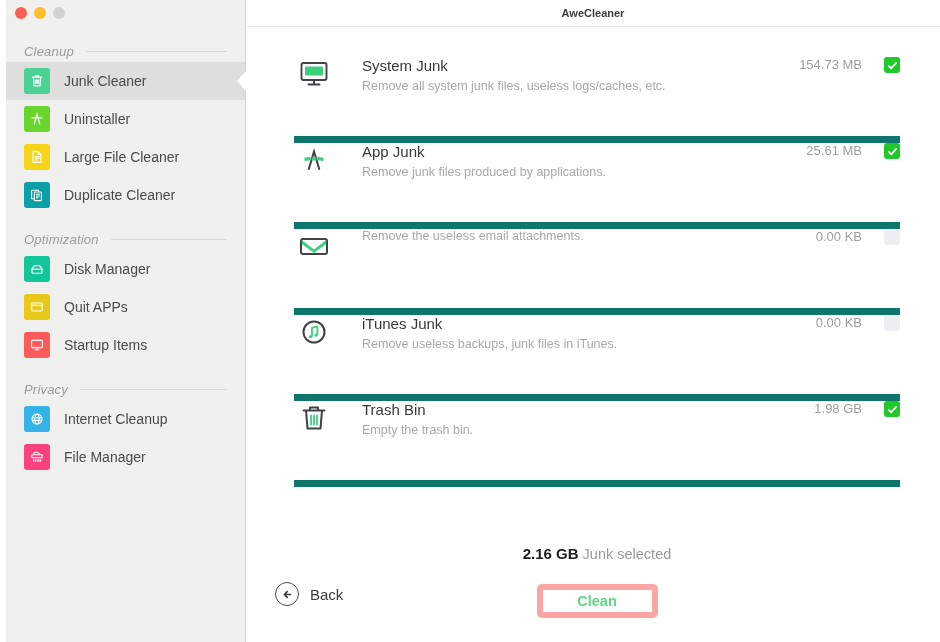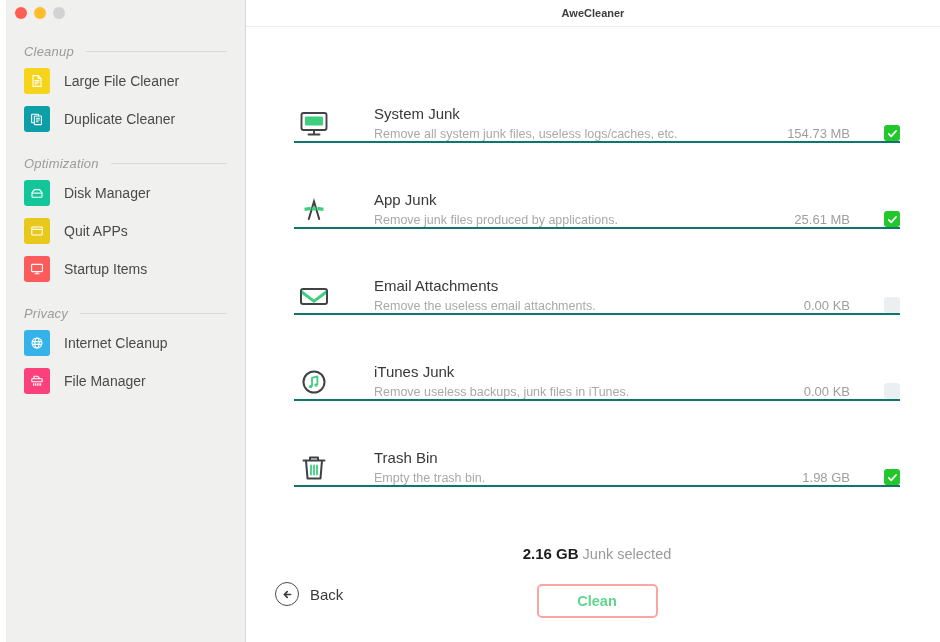--- a/index.html
+++ b/index.html
@@ -71,25 +71,24 @@
   .titlebar {
     height: 27px; width: 100%;
     display: flex; align-items: center; justify-content: center;
     border-bottom: 1px solid #ececec;
     background: #ffffff;
   }
   .title { font-size: 11px; color: #3d3d3d; font-weight: bold; }
 
   .list { padding: 30px 40px 0 48px; }
   .row {
-    display: flex; align-items: flex-end;
+    display: flex; align-items: flex-start;
     height: 86px;
-    border-bottom: 2px solid #0f766e;
+    border-bottom: 7px solid #0f766e;
     position: relative;
-    gap: 12px;
   }
   .row:last-of-type { border-bottom: 1px solid #e9efec; }
   .row-icon {
     width: 40px; flex: 0 0 40px;
     display: flex; align-items: center; justify-content: center;
   }
   .row-text { flex: 1; margin-left: 28px; }
   .row-title { font-size: 15px; color: #383838; margin-bottom: 5px; }
   .row-desc  { font-size: 12.5px; color: #a9a9a9; }
   .row-size  { font-size: 13px; color: #9e9e9e; margin-right: 22px; white-space: nowrap; }
@@ -105,21 +104,21 @@
   .summary {
     text-align: center;
     margin-top: 58px;
     font-size: 14.5px; color: #9a9a9a;
   }
   .summary b { color: #1c1c1c; font-weight: bold; font-size: 15px; }
 
   .clean-wrap { display: flex; justify-content: center; margin-top: 22px; }
   .clean-btn {
     width: 121px; height: 34px;
-    border: 2px solid #fca5a5;
+    border: 6px solid #fca5a5;
     border-radius: 5px;
     background: #ffffff;
     color: #5fd68a;
     font-size: 14.5px; font-weight: bold;
     display: flex; align-items: center; justify-content: center;
     cursor: pointer;
   }
 
   .back {
     position: absolute; left: 29px; bottom: 36px;
@@ -145,21 +144,40 @@
       <span class="light grey"></span>
     </div>
 
     <div style="height:40px"></div>
 
     <div class="section-head">
       <span>Cleanup</span>
       <span class="rule"></span>
     </div>
 
-
+    <div class="nav-item active">
+      <span class="nav-icon" style="background:#4cd295">
+        <svg width="16" height="16" viewBox="0 0 16 16" fill="none" stroke="#fff" stroke-width="1.2">
+          <path d="M3 4.2h10M6.3 4.2V2.8h3.4v1.4M4.4 4.2l.7 8.6h5.8l.7-8.6"></path>
+          <path d="M6.6 6.4v4.4M8 6.4v4.4M9.4 6.4v4.4"></path>
+        </svg>
+      </span>
+      <span class="nav-label">Junk Cleaner</span>
+      <span class="notch"></span>
+    </div>
+
+    <div class="nav-item">
+      <span class="nav-icon" style="background:#68d62c">
+        <svg width="16" height="16" viewBox="0 0 16 16">
+          <path d="M5.2 13 L8 3.2 L10.8 13" stroke="#fff" stroke-width="1.2" fill="none" stroke-linecap="round"></path>
+          <path d="M3.2 6.8 L12.8 6.8" stroke="#fff" stroke-width="1.4" stroke-linecap="round" opacity=".85"></path>
+        </svg>
+      </span>
+      <span class="nav-label">Uninstaller</span>
+    </div>
 
     <div class="nav-item">
       <span class="nav-icon" style="background:#f6d41a">
         <svg width="16" height="16" viewBox="0 0 16 16" fill="none" stroke="#fff" stroke-width="1.1">
           <path d="M4 2.6h5.2L12 5.4v8H4z"></path>
           <path d="M9.2 2.6v2.8H12"></path>
           <path d="M5.6 7.6h4.8M5.6 9.3h4.8M5.6 11h3"></path>
         </svg>
       </span>
       <span class="nav-label">Large File Cleaner</span>
@@ -296,21 +314,20 @@
       </div>
 
       <div class="row">
         <div class="row-icon">
           <svg width="34" height="34" viewBox="0 0 34 34" fill="none">
             <rect x="4" y="10" width="26" height="15" rx="2" stroke="#3f4246" stroke-width="2"></rect>
             <path d="M4.8 11 L17 20.5 L29.2 11 L29.2 15 L17 24 L4.8 15 Z" fill="#3ecf7e"></path>
           </svg>
         </div>
         <div class="row-text">
-          <div class="row-title">Email Attachments</div>
           <div class="row-desc">Remove the useless email attachments.</div>
         </div>
         <div class="row-size">0.00 KB</div>
         <div class="cb off"></div>
       </div>
 
       <div class="row">
         <div class="row-icon">
           <svg width="34" height="34" viewBox="0 0 34 34" fill="none">
             <circle cx="17" cy="17" r="10.5" stroke="#3f4246" stroke-width="2"></circle>

